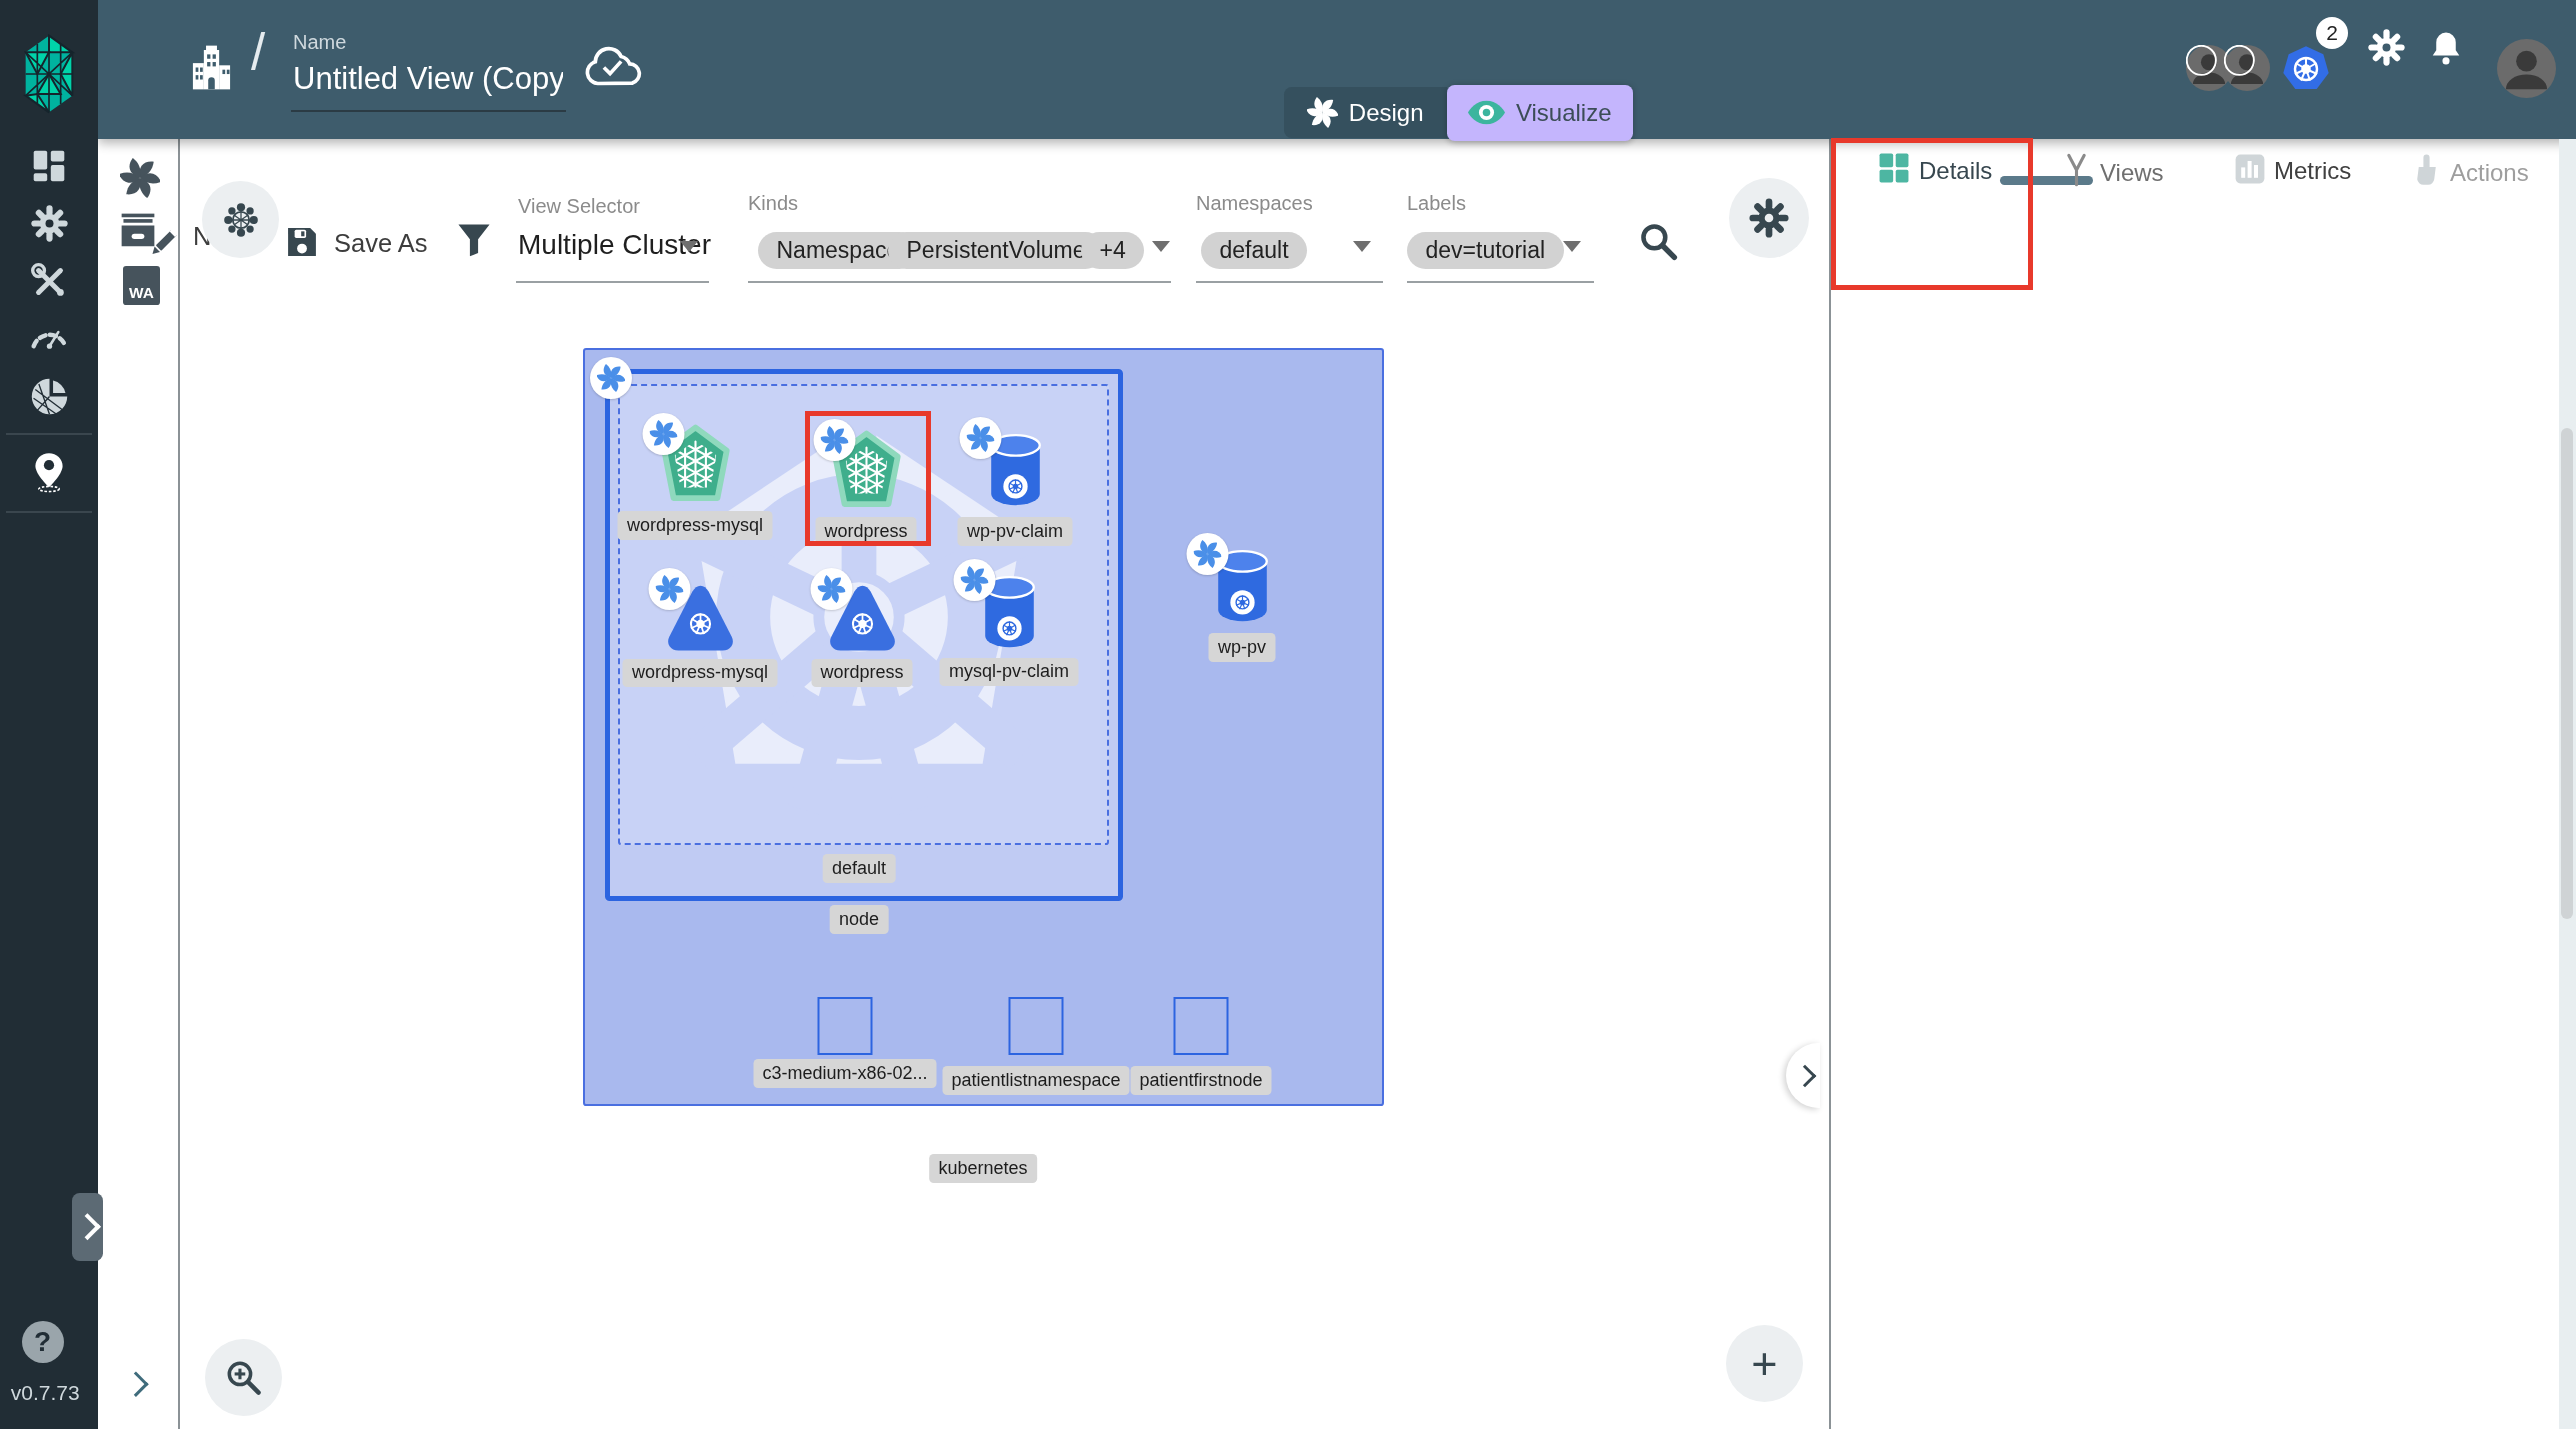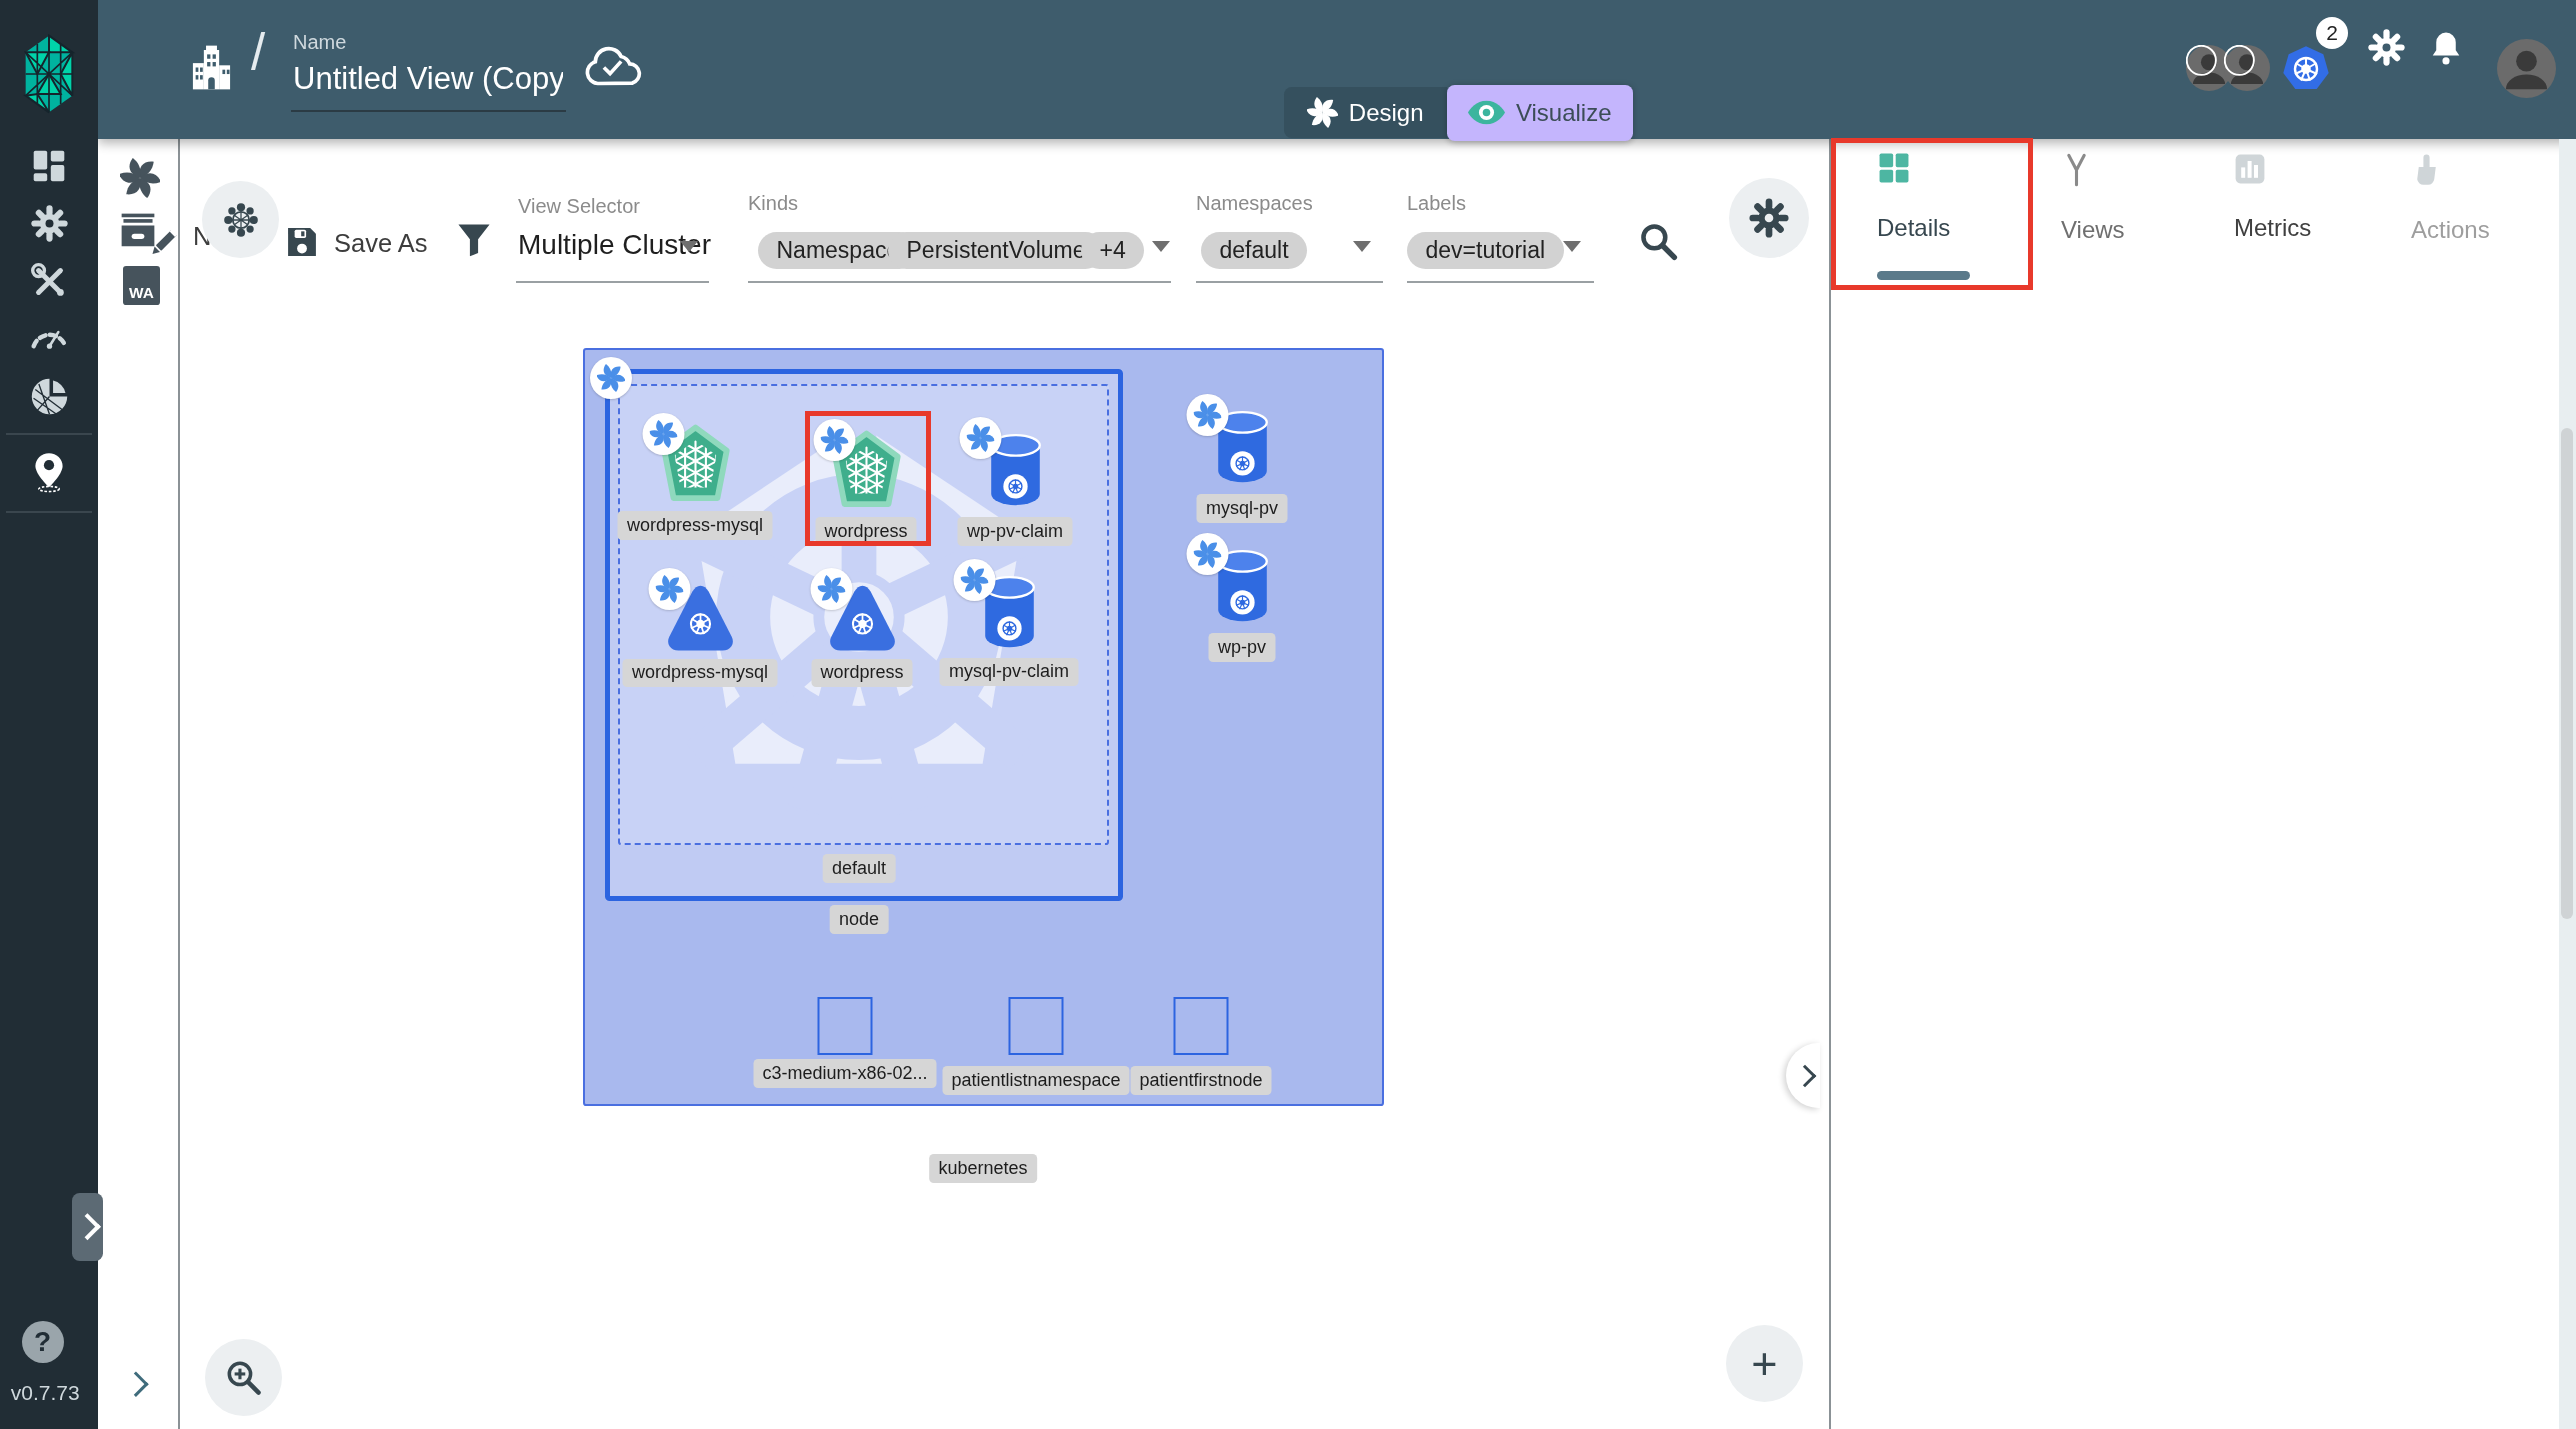--- a/index.html
+++ b/index.html
@@ -40,21 +40,21 @@
   
   .chev{display:inline-block;width:13px;height:13px;border-right:3.1px solid #4a6375;
     border-bottom:3.1px solid #4a6375;}
   .chev.down{transform:rotate(45deg);}
   .chev.up{transform:rotate(-135deg);}
   .chev.right{transform:rotate(-45deg);}
   .chev.white{border-color:#fff;width:15.4px;height:15.4px;border-width:4.6px;}
   .chev.teal{border-color:#3f6c7c;width:15.4px;height:15.4px;border-width:3.9px;}
   
   .panel{left:1831px;top:139px;width:728px;height:1291px;background:#fff;z-index:10;}
-  .tab{position:absolute;display:flex;flex-direction:column;align-items:flex-start;gap:29px;}
+  .tab{position:absolute;display:flex;align-items:flex-end;gap:8px;}
   .tab-label{font-size:24px;}
   .sec-head{font-size:25px;color:#3a3a3a;letter-spacing:0.8px;}
   .thick-div{left:1831px;width:711px;height:7px;background:#e2e2e2;}
   .skey{color:#45a294;font-weight:bold;font-size:25px;letter-spacing:0.4px;}
   .sval{color:#2d2d2d;font-size:29px;}
   .shead{color:#45a294;font-weight:bold;font-size:30px;letter-spacing:0.4px;}
   
   .cluster{left:583px;top:348px;width:797px;height:754px;background:#a9b9ee;
     border:2.3px solid #4a6fe0;border-radius:3.1px;}
   .noderect{left:20px;top:19.3px;width:508px;height:522px;background:#c0cbf3;
@@ -522,31 +522,20 @@
     <div class="badge" style="left:45px;top:-15.4px">
         <svg style="width:28px;height:28px;color:#4a8fe8" viewBox="0 0 36 36" width="28" height="28">
           <use href="#i-pin"></use>
         </svg>
       </div>
     <svg style="width:60px;height:79px" viewBox="0 0 78 102" width="60" height="79">
         <use href="#i-pv"></use>
       </svg>
     <div class="klabel" style="position:static;transform:none;margin-top:6.2px">wp-pv-claim</div>
   </div>
-  <div class="knode" style="left:657px;top:59px">
-    <div class="badge" style="left:45px;top:-15.4px">
-        <svg style="width:28px;height:28px;color:#4a8fe8" viewBox="0 0 36 36" width="28" height="28">
-          <use href="#i-pin"></use>
-        </svg>
-      </div>
-    <svg style="width:60px;height:79px" viewBox="0 0 78 102" width="60" height="79">
-        <use href="#i-pv"></use>
-      </svg>
-    <div class="klabel" style="position:static;transform:none;margin-top:6.2px">mysql-pv</div>
-  </div>
   <div class="knode" style="left:657px;top:198px">
     <div class="badge" style="left:45px;top:-15.4px">
         <svg style="width:28px;height:28px;color:#4a8fe8" viewBox="0 0 36 36" width="28" height="28">
           <use href="#i-pin"></use>
         </svg>
       </div>
     <svg style="width:60px;height:79px" viewBox="0 0 78 102" width="60" height="79">
         <use href="#i-pv"></use>
       </svg>
     <div class="klabel" style="position:static;transform:none;margin-top:6.2px">wp-pv</div>

